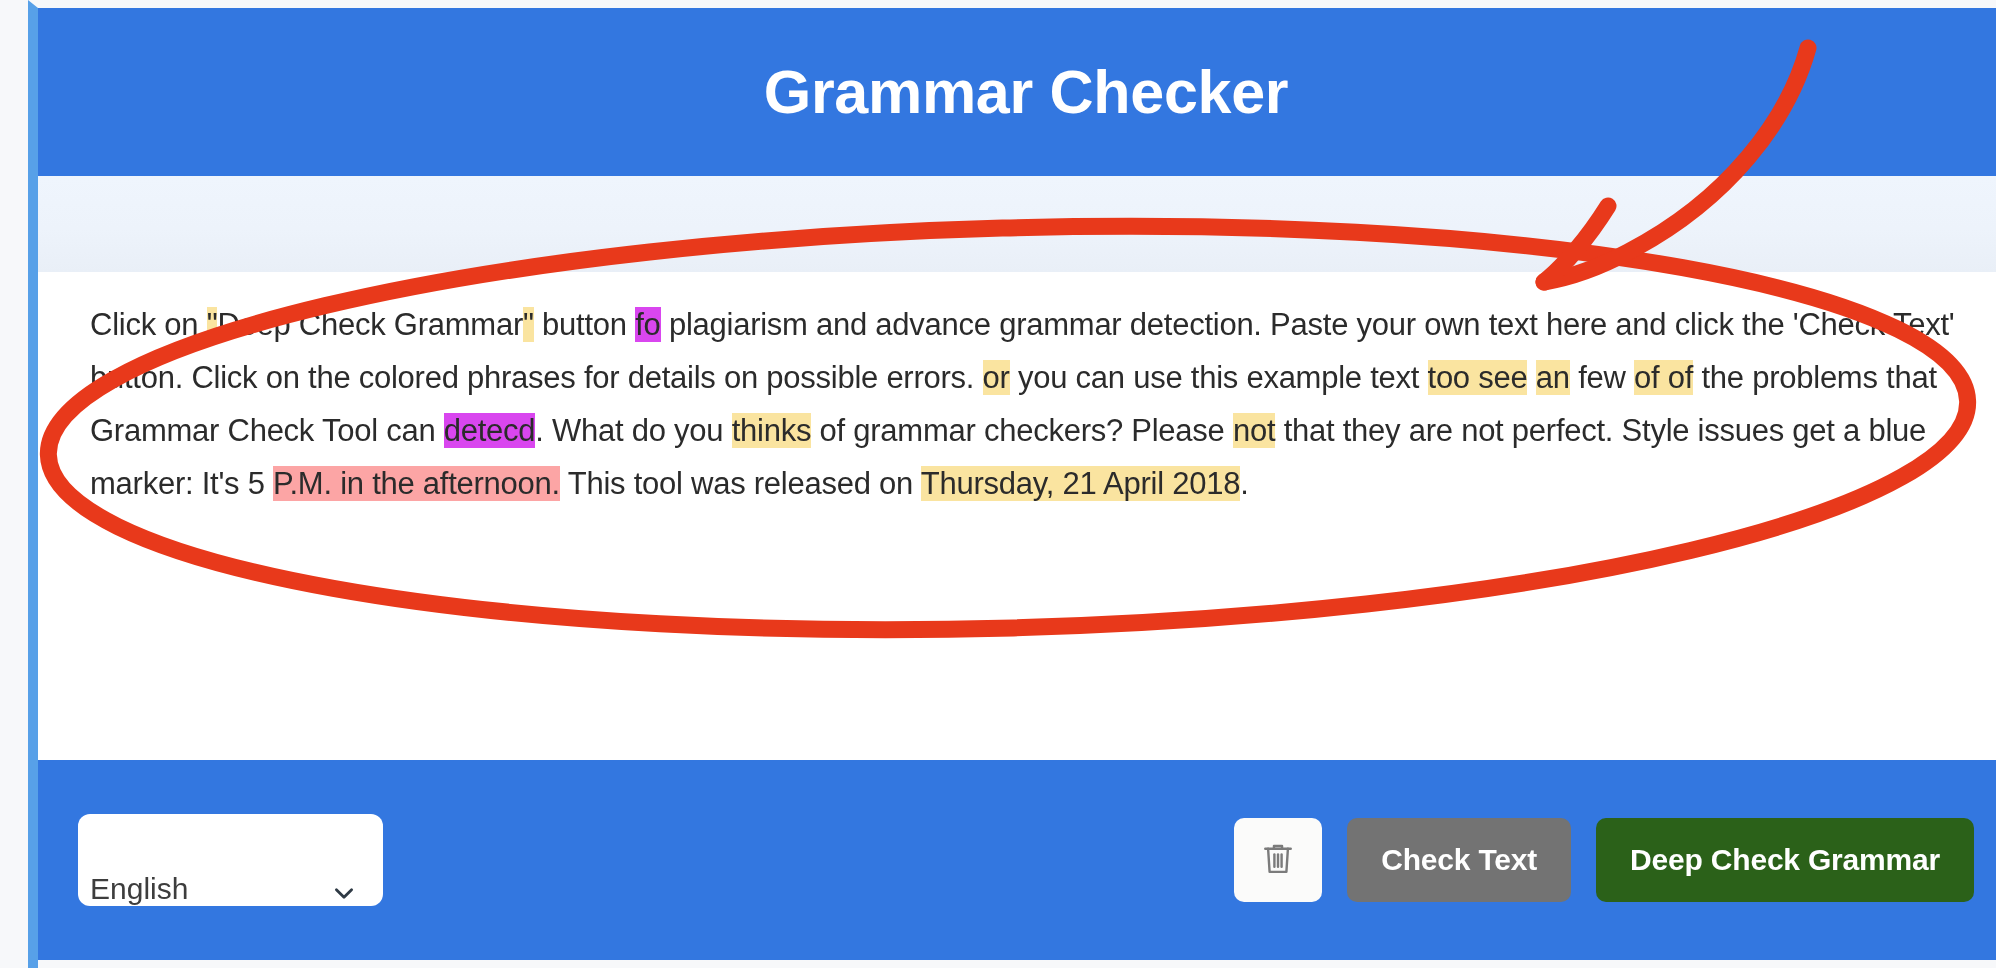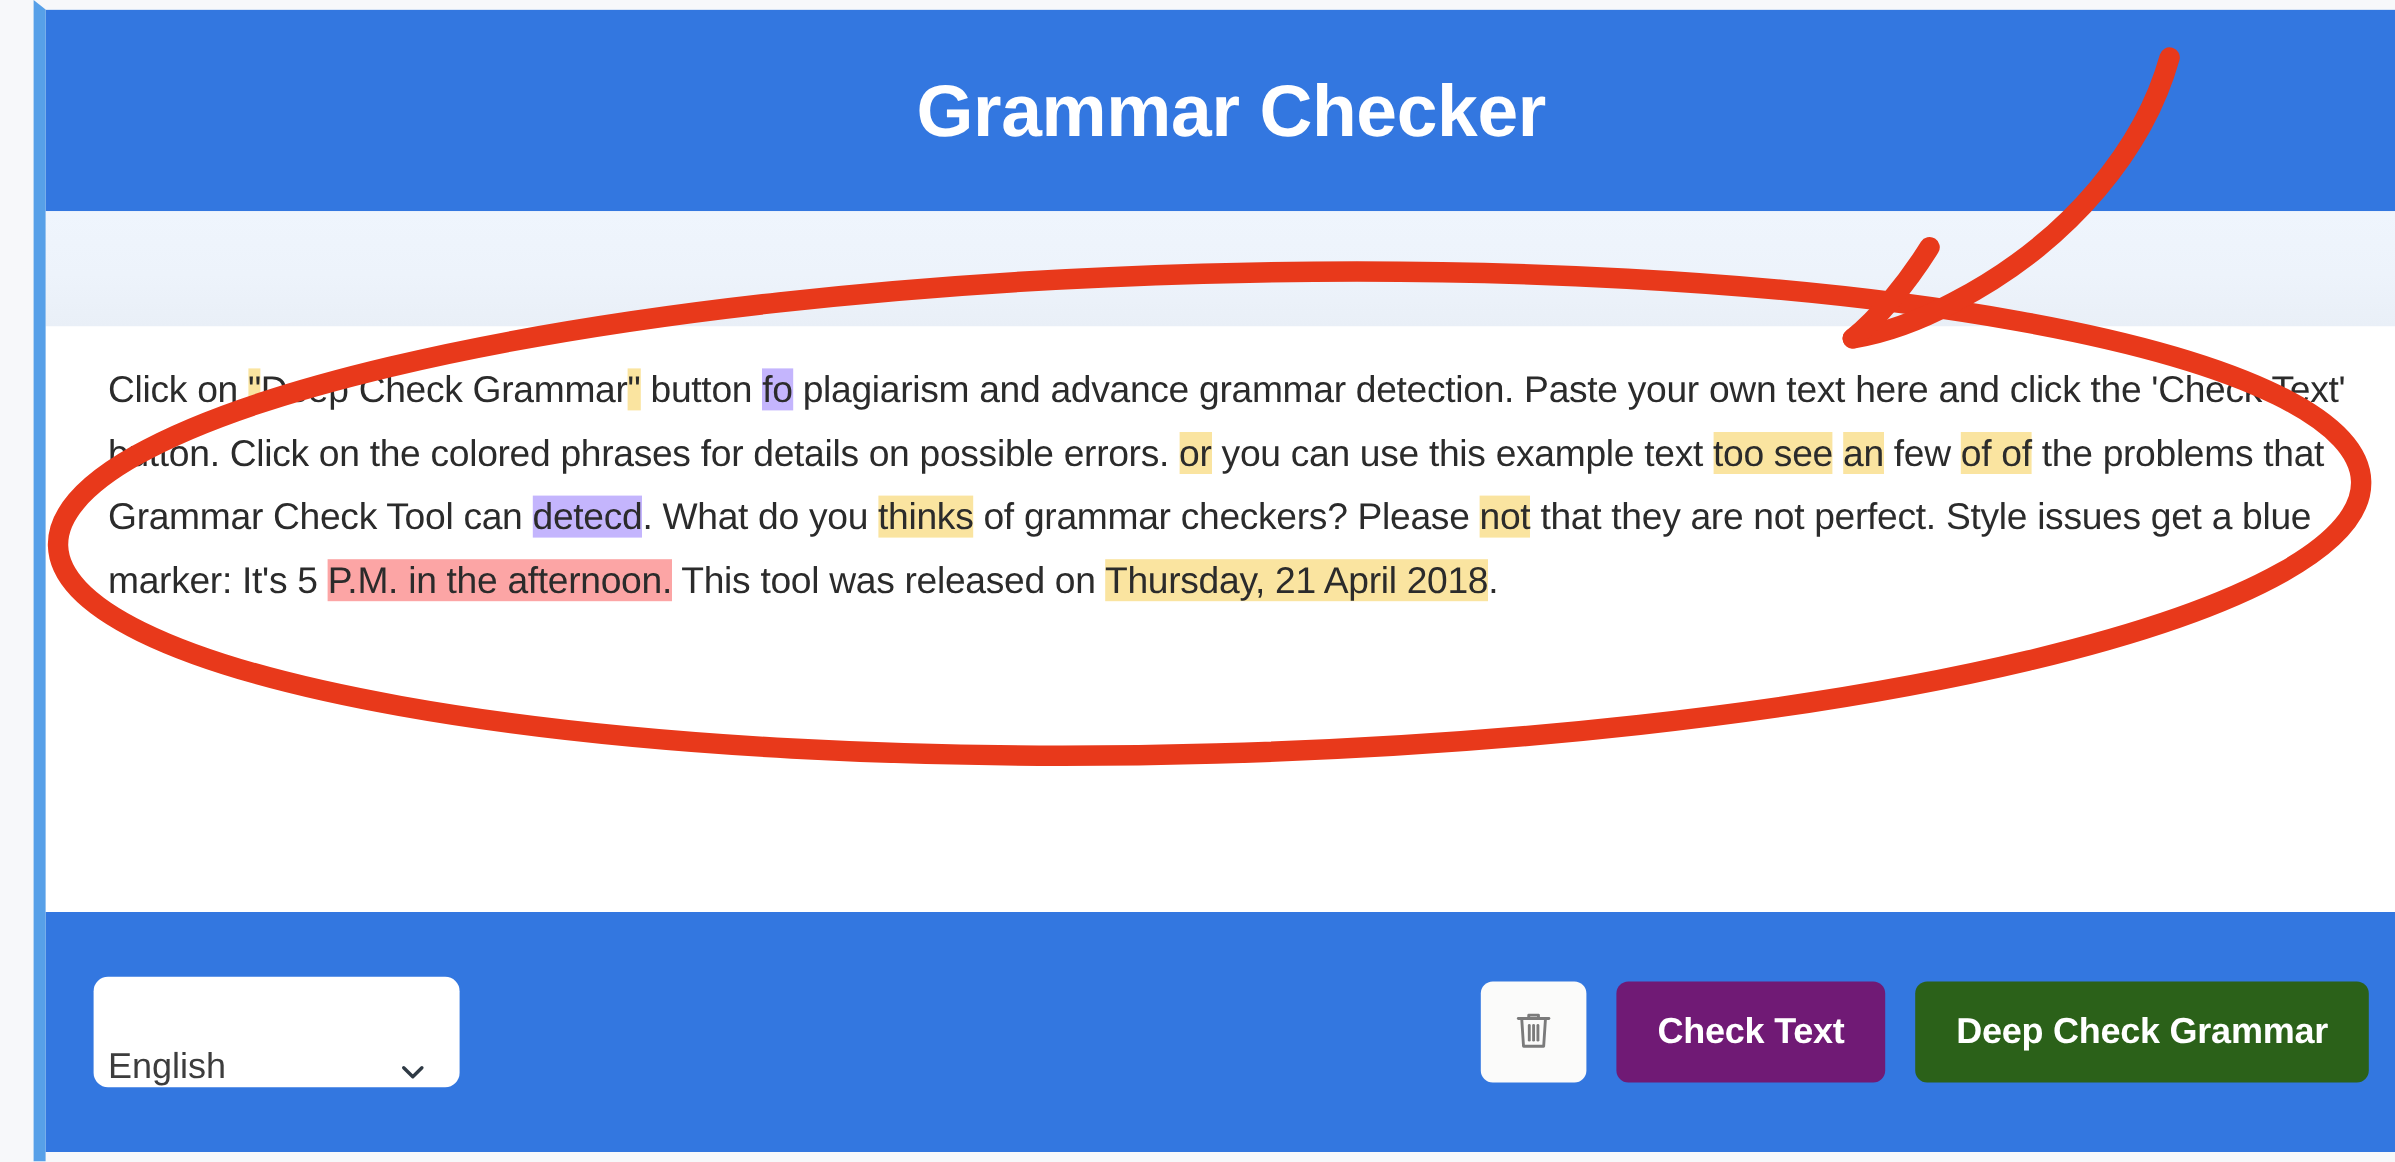--- a/index.html
+++ b/index.html
@@ -86,21 +86,21 @@
     font-family: "Liberation Sans", sans-serif;
     font-size: 31px;
     line-height: 53px;
     color: #2b2b2b;
     letter-spacing: -0.25px;
     white-space: normal;
   }
 
   
   .hl-yellow { background: #fae4a0; }
-  .hl-pink   { background: #c4b5fd; }
+  .hl-pink   { background: #d946ef; }
   .hl-blue   { background: #fca5a5; }
 
   
   .footer {
     position: absolute;
     left: 10px;
     top: 760px;
     width: 1976px;
     height: 200px;
     background: #3377e0;
@@ -162,21 +162,21 @@
     font-size: 30px;
     font-weight: bold;
     cursor: pointer;
     height: 84px;
     display: flex;
     align-items: center;
     justify-content: center;
     padding: 0 34px;
     letter-spacing: -0.2px;
   }
-  .btn-check { background: #701a75; }
+  .btn-check { background: #737373; }
   .btn-deep  { background: #2b6119; }
 
   
   .annotation {
     position: absolute;
     left: 0; top: 0;
     width: 1996px;
     height: 968px;
     pointer-events: none;
     z-index: 10;

